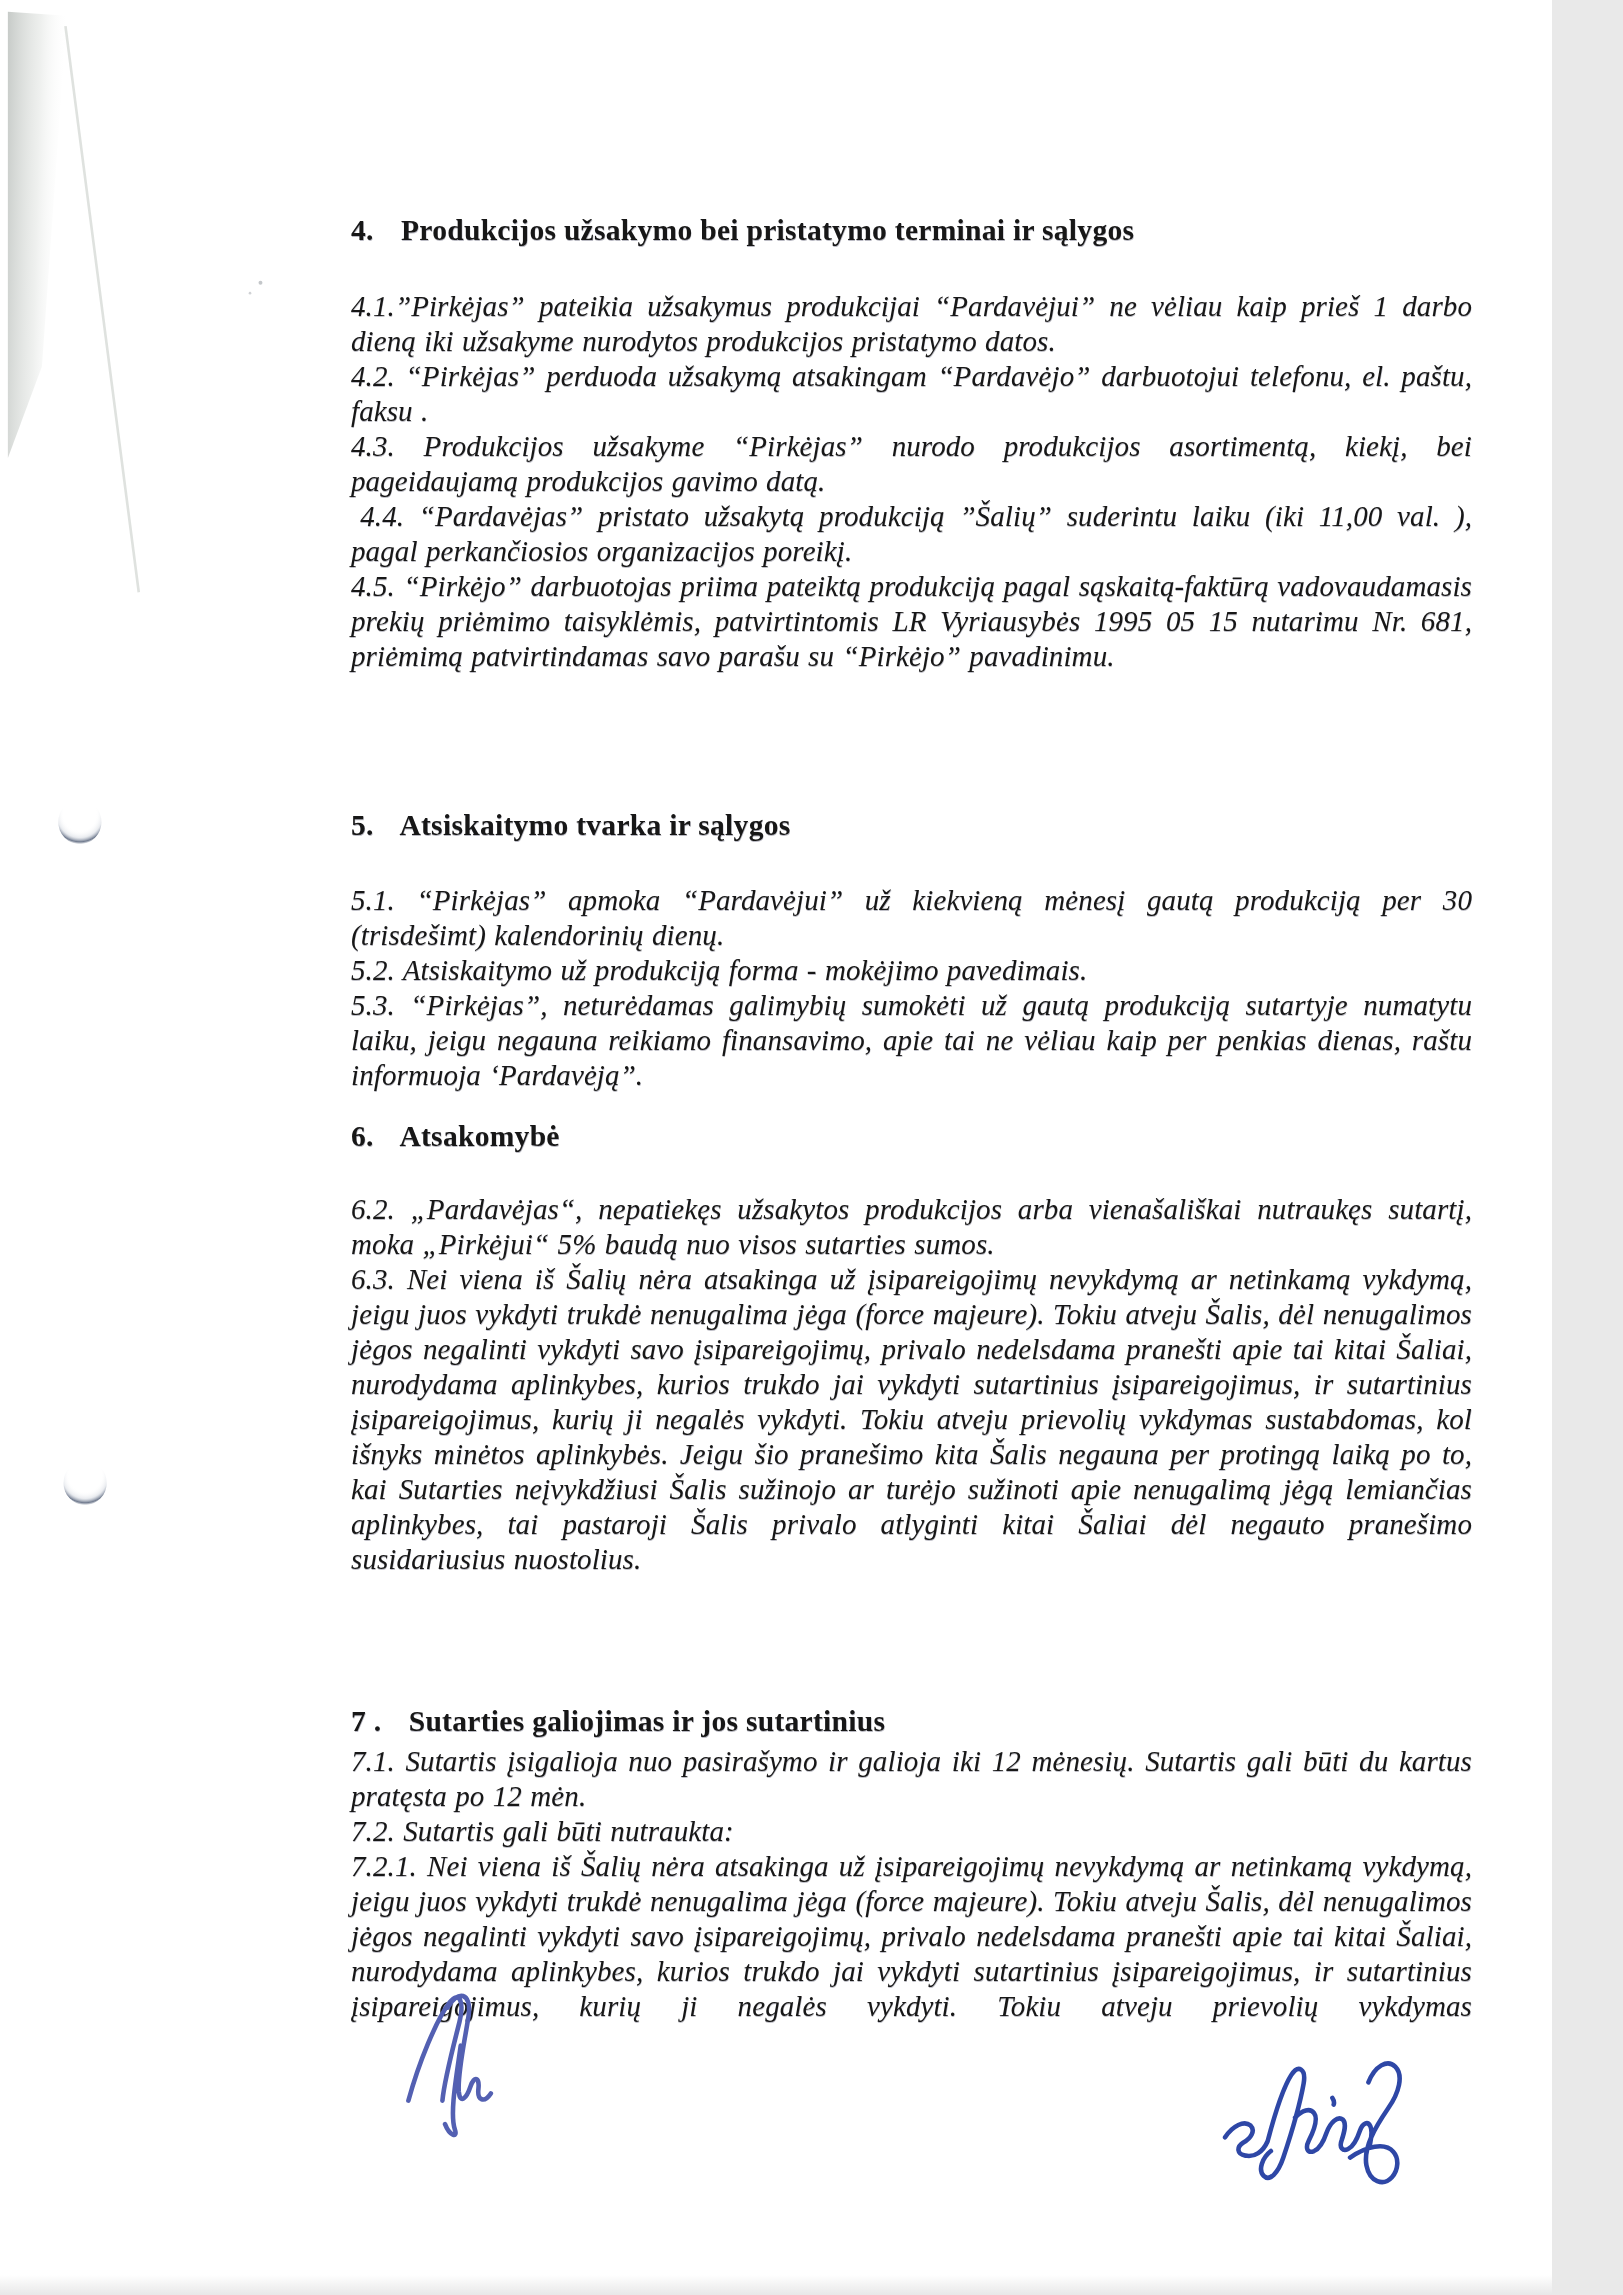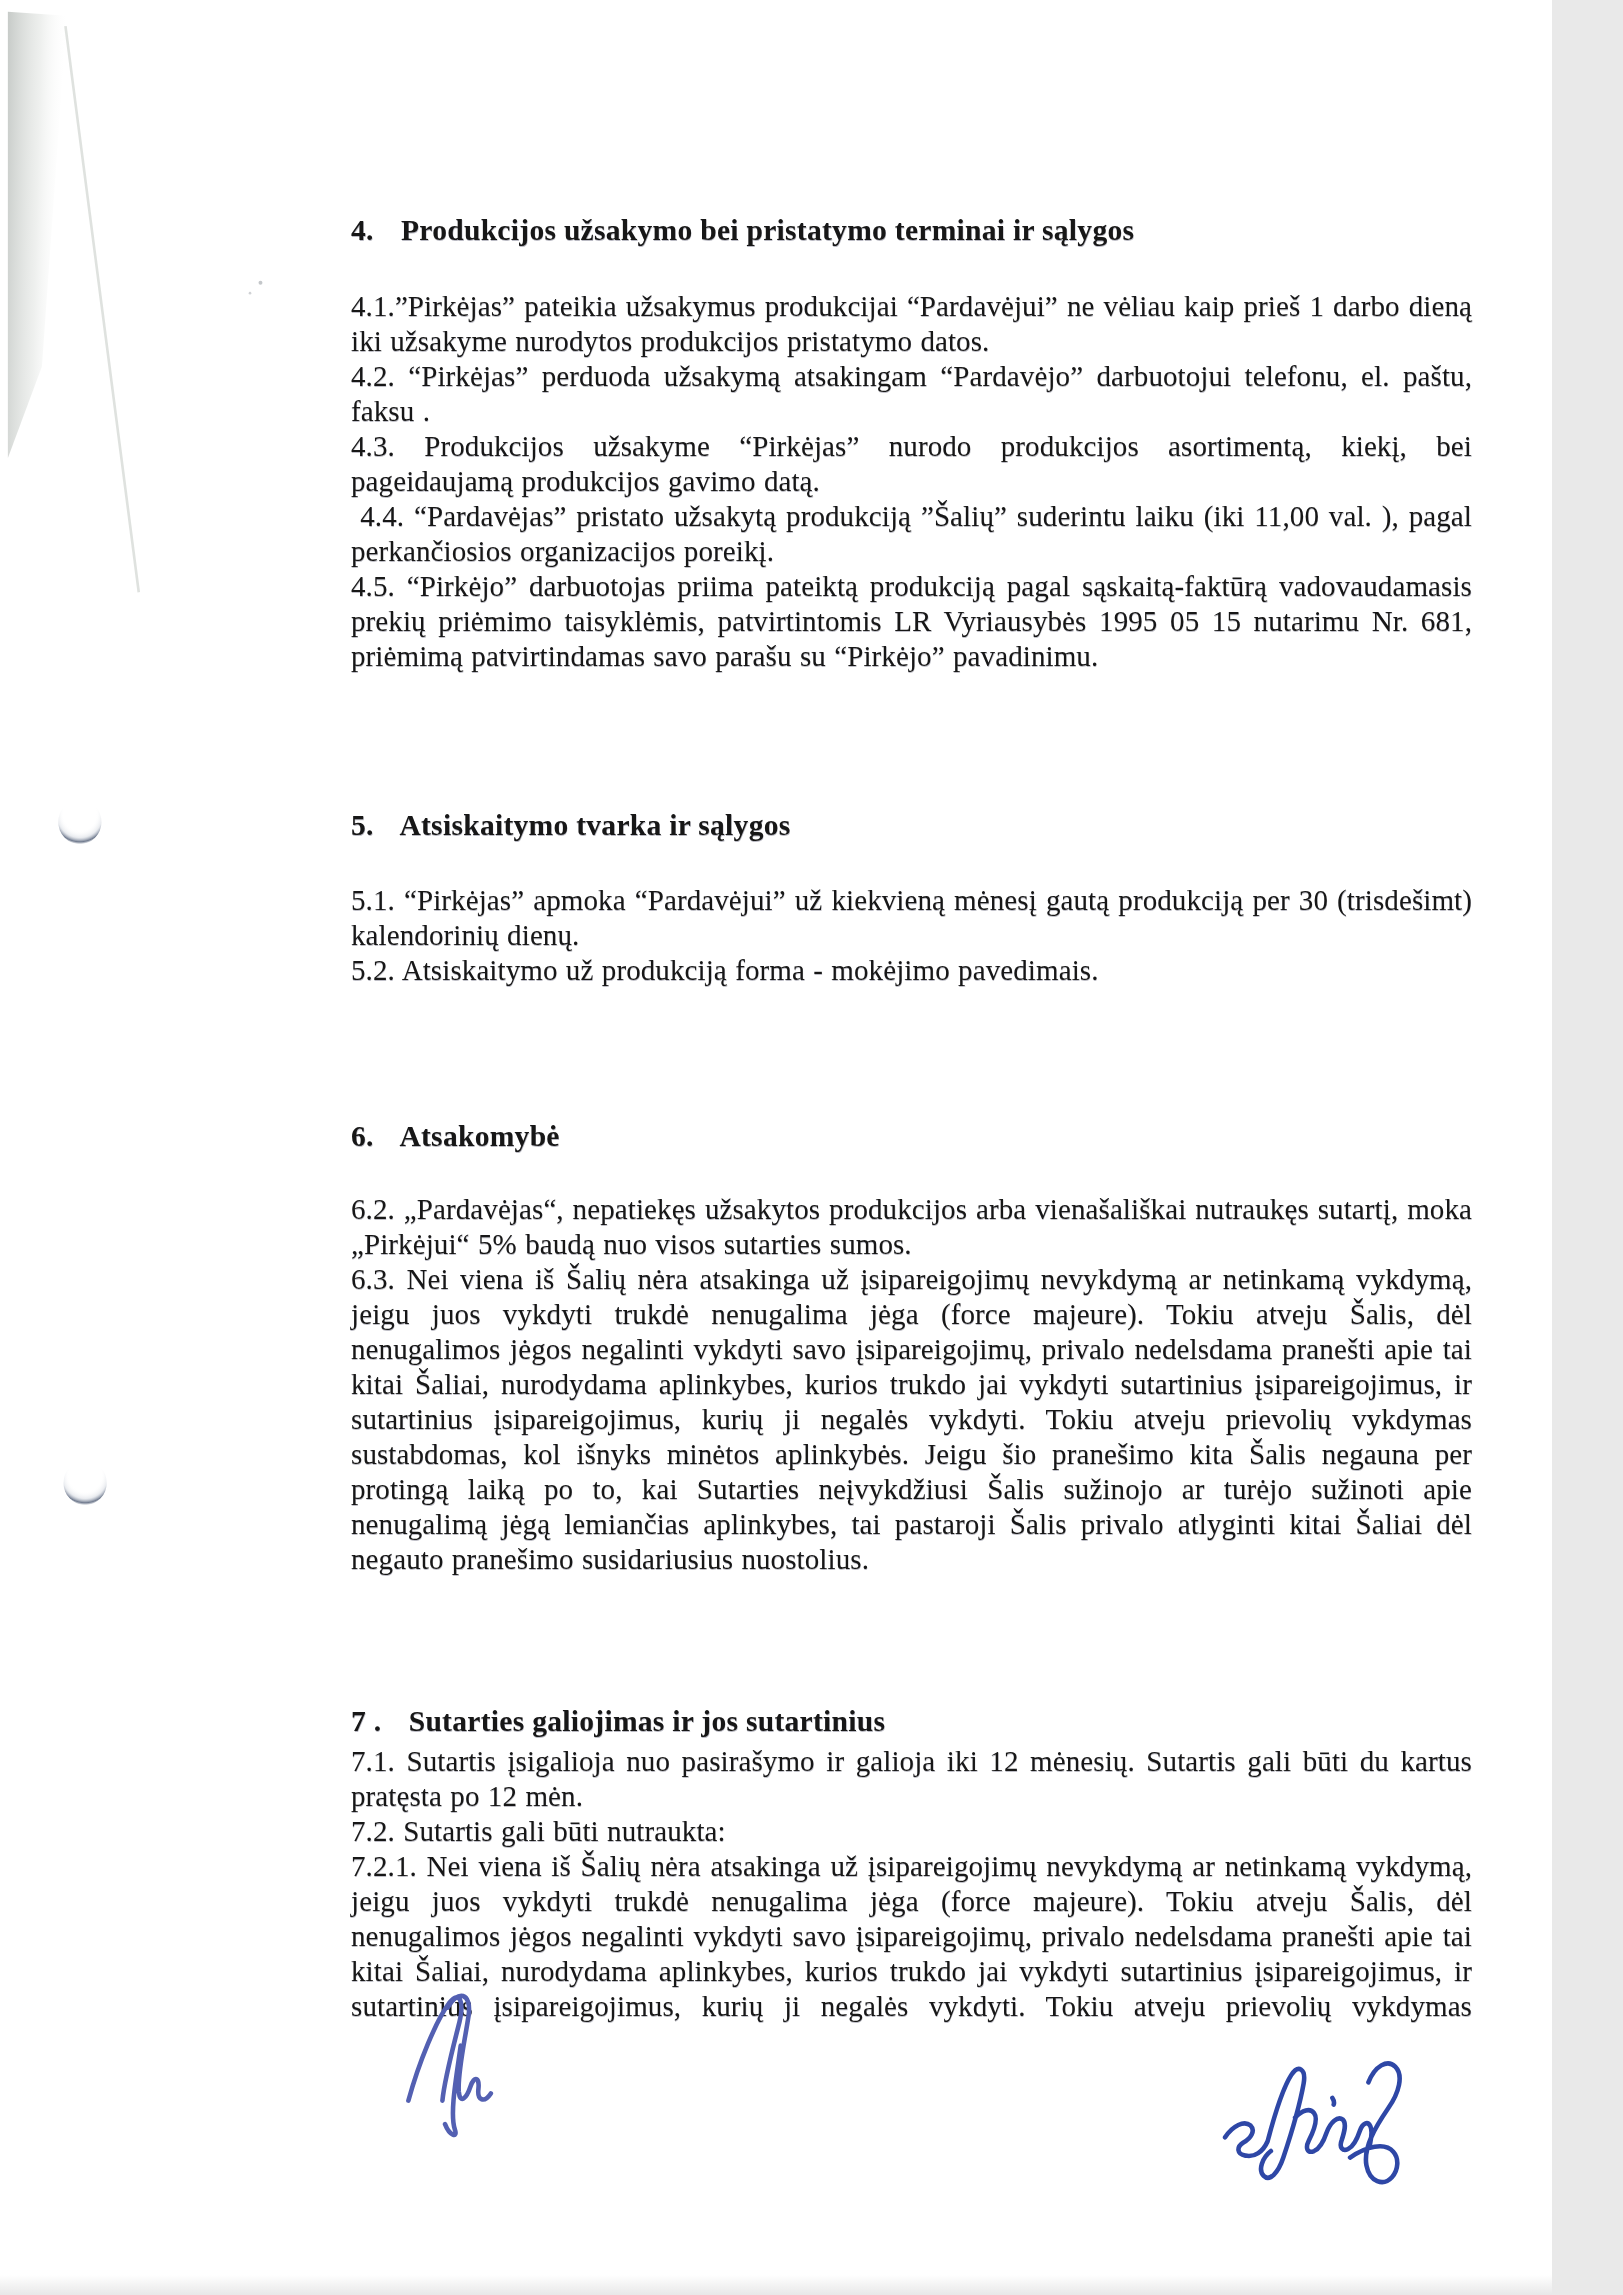--- a/index.html
+++ b/index.html
@@ -39,20 +39,21 @@
   .sec-7 .heading{margin-bottom:5.2px;}
   .hnum{margin-right:19.6px;}
   .para{
     margin:0;
     font-size:29px;
     line-height:35px;
     text-align:justify;
     letter-spacing:0.1px;
     word-spacing:1px;
     text-shadow:0.3px 0.5px 0.5px rgba(25,25,55,0.28);
+    font-style:italic;
   }
   .indent-sm{text-indent:9.2px;}
   .justify-last{text-align-last:justify;}
   .overlay{
     position:absolute;left:0;top:0;
     width:1623px;height:2295px;
     pointer-events:none;
   }
   .sig{fill:none;stroke-width:7;stroke-linecap:round;stroke-linejoin:round;}
   .bottom-edge{
@@ -77,20 +78,21 @@
     <p class="para">4.5. “Pirkėjo” darbuotojas priima pateiktą produkciją pagal sąskaitą-faktūrą vadovaudamasis prekių priėmimo taisyklėmis, patvirtintomis LR Vyriausybės 1995 05 15 nutarimu Nr. 681, priėmimą patvirtindamas savo parašu su “Pirkėjo” pavadinimu.</p>
   </section>
 
   <section class="content-section sec-5">
     <h2 class="heading">
       <span class="hnum">5.</span>
       <span class="htitle">Atsiskaitymo tvarka ir sąlygos</span>
     </h2>
     <p class="para">5.1. “Pirkėjas” apmoka “Pardavėjui” už kiekvieną mėnesį gautą produkciją per 30 (trisdešimt) kalendorinių dienų.</p>
     <p class="para">5.2. Atsiskaitymo už produkciją forma - mokėjimo pavedimais.</p>
+    <p class="para">5.3. “Pirkėjas”, neturėdamas galimybių sumokėti už gautą produkciją sutartyje numatytu laiku, jeigu negauna reikiamo finansavimo, apie tai ne vėliau kaip per penkias dienas, raštu informuoja ‘Pardavėją”.</p>
   </section>
 
   <section class="content-section sec-6">
     <h2 class="heading">
       <span class="hnum">6.</span>
       <span class="htitle">Atsakomybė</span>
     </h2>
     <p class="para">6.2. „Pardavėjas“, nepatiekęs užsakytos produkcijos arba vienašališkai nutraukęs sutartį, moka „Pirkėjui“ 5% baudą nuo visos sutarties sumos.</p>
     <p class="para">6.3. Nei viena iš Šalių nėra atsakinga už įsipareigojimų nevykdymą ar netinkamą vykdymą, jeigu juos vykdyti trukdė nenugalima jėga (force majeure). Tokiu atveju Šalis, dėl nenugalimos jėgos negalinti vykdyti savo įsipareigojimų, privalo nedelsdama pranešti apie tai kitai Šaliai, nurodydama aplinkybes, kurios trukdo jai vykdyti sutartinius įsipareigojimus, ir sutartinius įsipareigojimus, kurių ji negalės vykdyti. Tokiu atveju prievolių vykdymas sustabdomas, kol išnyks minėtos aplinkybės. Jeigu šio pranešimo kita Šalis negauna per protingą laiką po to, kai Sutarties neįvykdžiusi Šalis sužinojo ar turėjo sužinoti apie nenugalimą jėgą lemiančias aplinkybes, tai pastaroji Šalis privalo atlyginti kitai Šaliai dėl negauto pranešimo susidariusius nuostolius.</p>
   </section>

